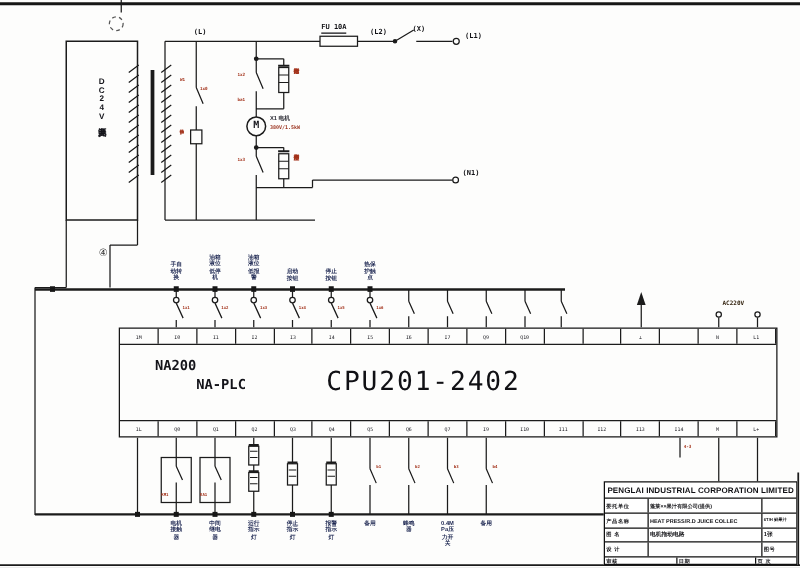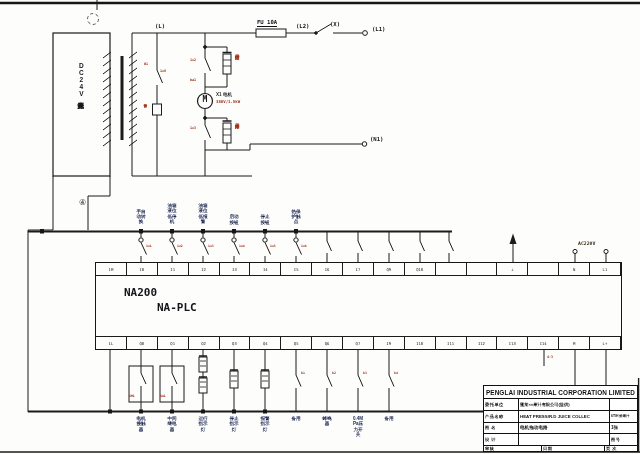--- a/index.html
+++ b/index.html
@@ -257,20 +257,21 @@
         <div class="tcell">I10</div>
         <div class="tcell">I11</div>
         <div class="tcell">I12</div>
         <div class="tcell">I13</div>
         <div class="tcell">I14</div>
         <div class="tcell">M</div>
         <div class="tcell">L+</div>
       </div>
     <div class="lbl" style="left:28px;top:24px;font-size:11px;font-weight:bold;">NA200</div>
     <div class="lbl" style="left:61px;top:39px;font-size:11px;font-weight:bold;">NA-PLC</div>
+    <div class="lbl" style="left:165px;top:31px;font-size:21px;letter-spacing:1.5px;color:#101014;">CPU201-2402</div>
   </div>
 
   <div class="tb">
     <div class="tbrow first" style="height:12px;">
       <div class="company">PENGLAI INDUSTRIAL CORPORATION LIMITED</div>
     </div>
     <div class="tbrow" style="height:10.5px;">
       <div class="tbcell nl tblab" style="width:32px;">委托单位</div>
       <div class="tbcell tbval" style="width:88px;font-size:4.2px;">蓬莱××果汁有限公司(提供)</div>
       <div class="tbcell" style="flex:1;"></div>

